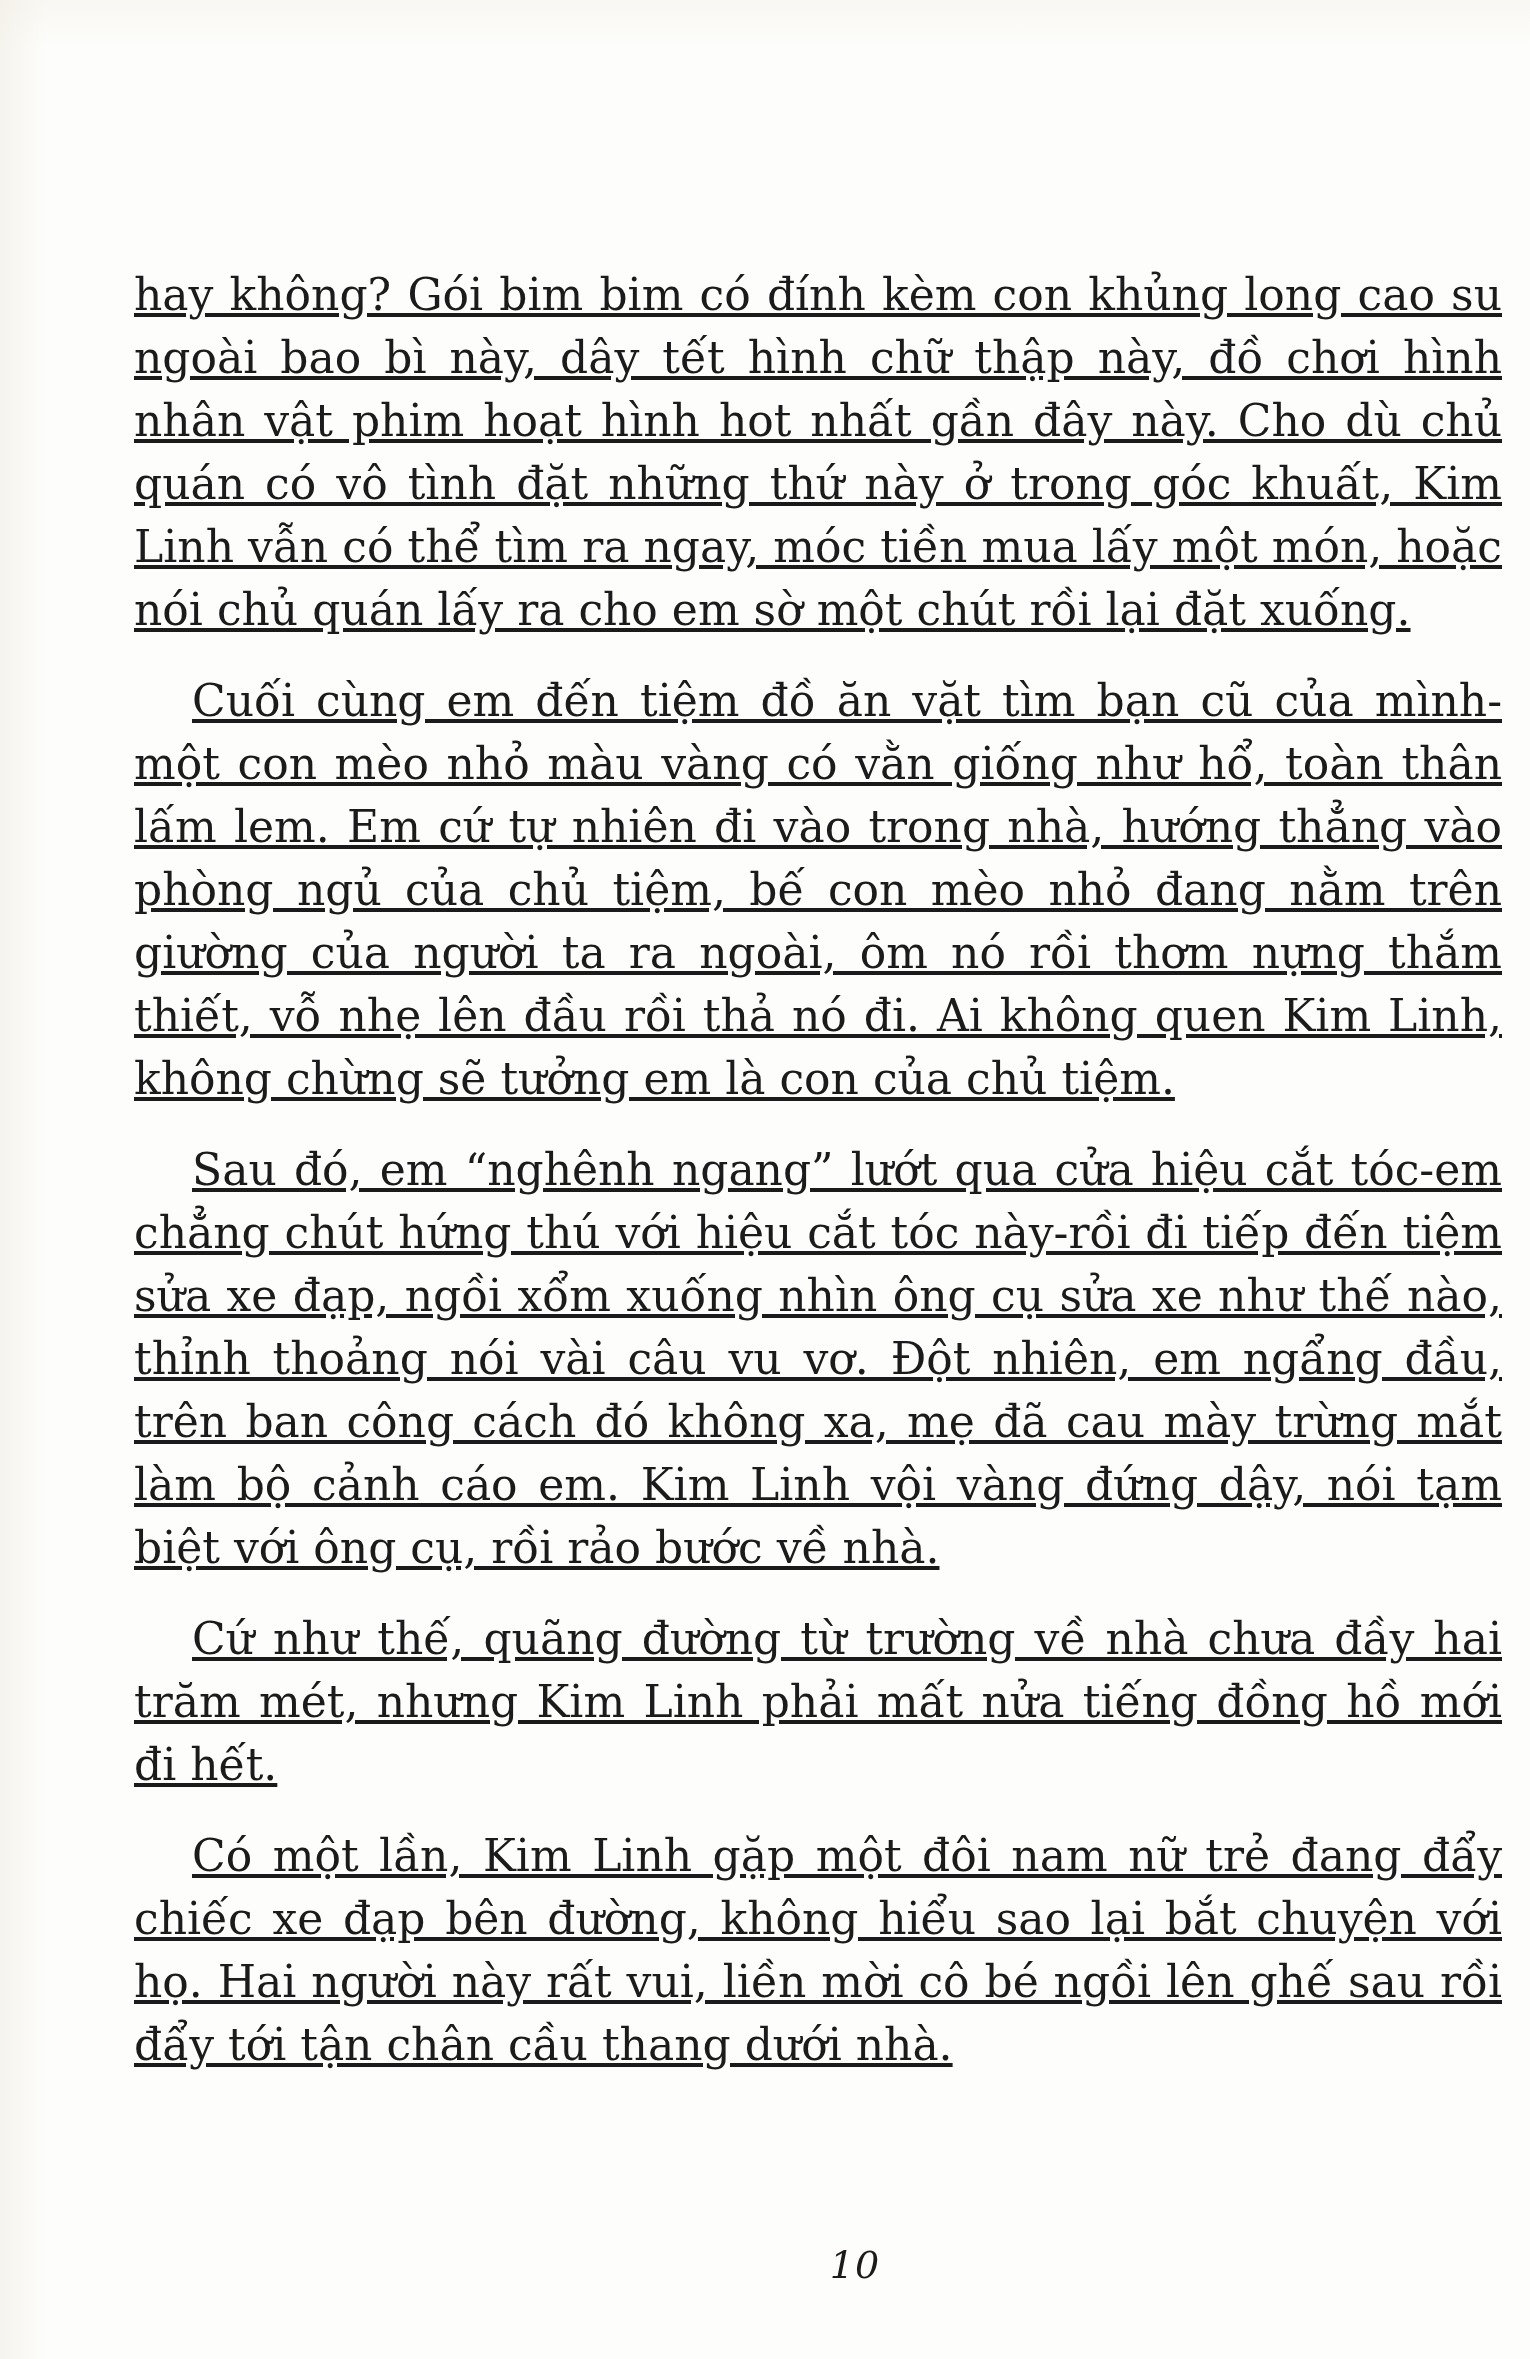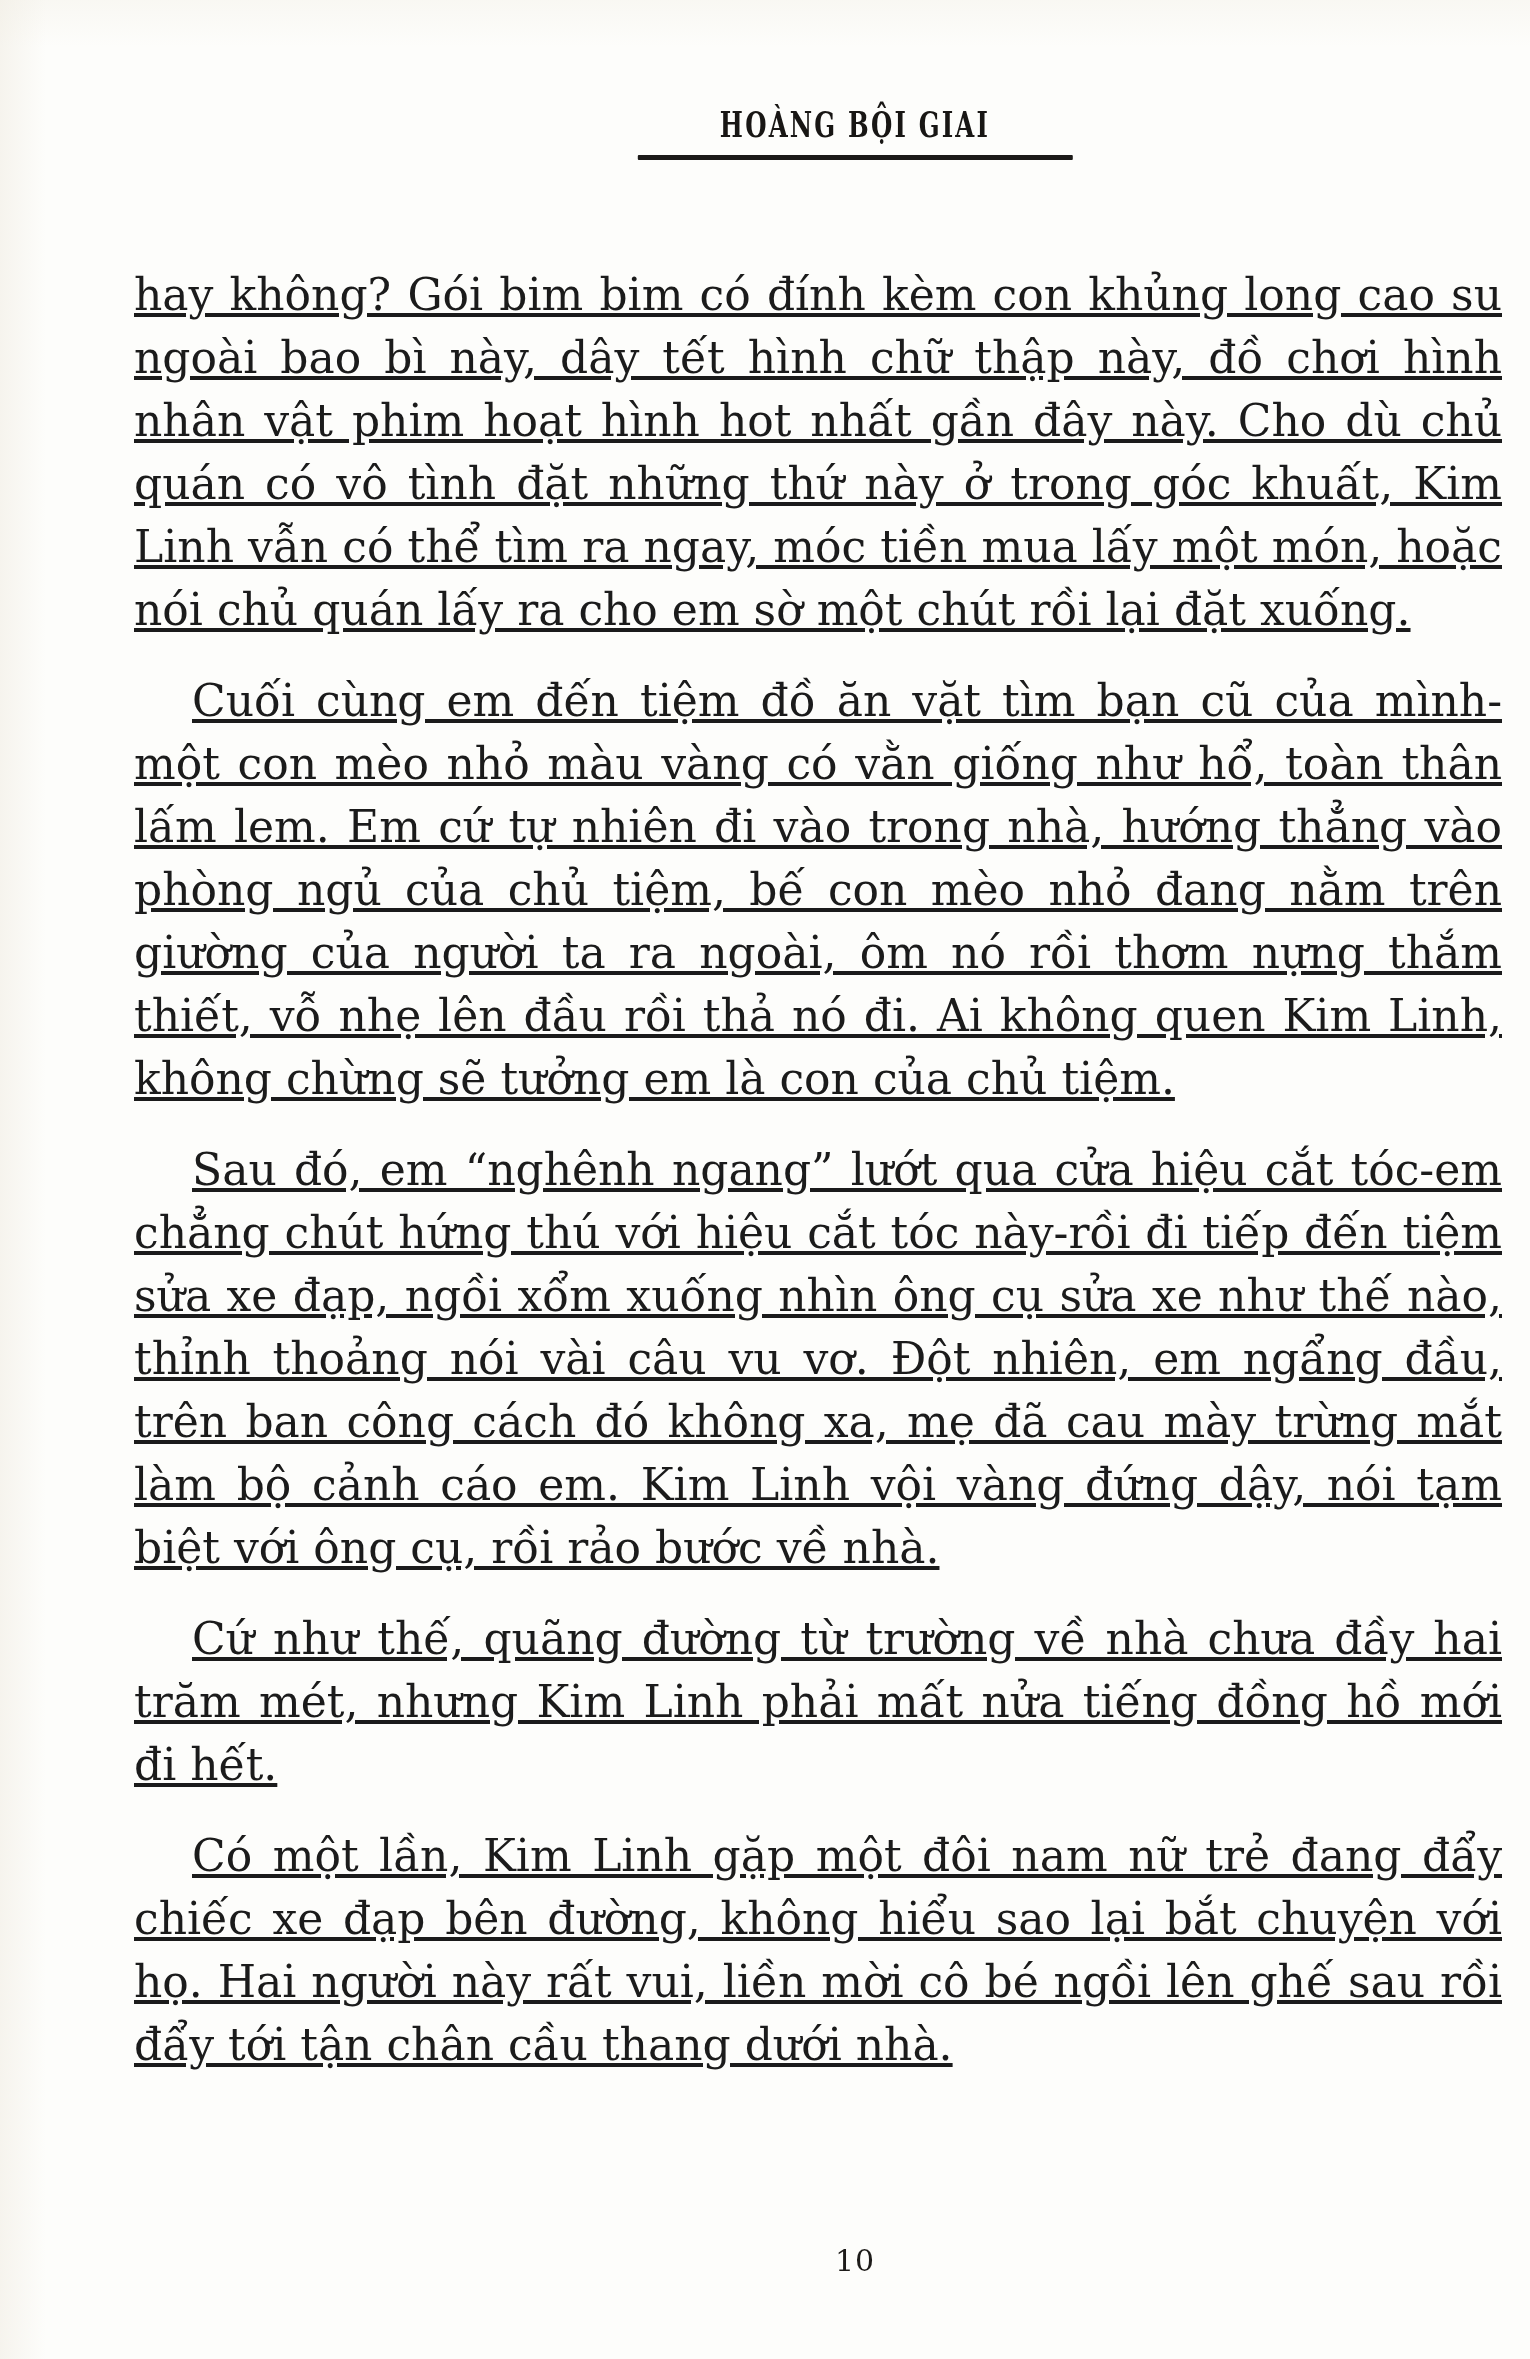--- a/index.html
+++ b/index.html
@@ -68,34 +68,31 @@
     text-decoration: underline;
   }
   .body-text p.no-indent {
     text-indent: 0;
   }
   .page-number {
     position: absolute;
     top: 2243px;
     left: 855px;
     transform: translateX(-50%);
-    font-size: 30px;
+    font-size: 38px;
     letter-spacing: 1px;
     color: #1d1b19;
+    font-style: italic;
   }
 </style>
 </head>
 <body>
 
 <div class="page">
 
-  <div class="running-head">
-    <span class="head-title">HOÀNG BỘI GIAI</span>
-    <div class="head-rule"></div>
-  </div>
 
   <div class="body-text">
     <p class="no-indent">hay không? Gói bim bim có đính kèm con khủng long cao su ngoài bao bì này, dây tết hình chữ thập này, đồ chơi hình nhân vật phim hoạt hình hot nhất gần đây này. Cho dù chủ quán có vô tình đặt những thứ này ở trong góc khuất, Kim Linh vẫn có thể tìm ra ngay, móc tiền mua lấy một món, hoặc nói chủ quán lấy ra cho em sờ một chút rồi lại đặt xuống.</p>
     <p>Cuối cùng em đến tiệm đồ ăn vặt tìm bạn cũ của mình-một con mèo nhỏ màu vàng có vằn giống như hổ, toàn thân lấm lem. Em cứ tự nhiên đi vào trong nhà, hướng thẳng vào phòng ngủ của chủ tiệm, bế con mèo nhỏ đang nằm trên giường của người ta ra ngoài, ôm nó rồi thơm nựng thắm thiết, vỗ nhẹ lên đầu rồi thả nó đi. Ai không quen Kim Linh, không chừng sẽ tưởng em là con của chủ tiệm.</p>
     <p>Sau đó, em “nghênh ngang” lướt qua cửa hiệu cắt tóc-em chẳng chút hứng thú với hiệu cắt tóc này-rồi đi tiếp đến tiệm sửa xe đạp, ngồi xổm xuống nhìn ông cụ sửa xe như thế nào, thỉnh thoảng nói vài câu vu vơ. Đột nhiên, em ngẩng đầu, trên ban công cách đó không xa, mẹ đã cau mày trừng mắt làm bộ cảnh cáo em. Kim Linh vội vàng đứng dậy, nói tạm biệt với ông cụ, rồi rảo bước về nhà.</p>
     <p>Cứ như thế, quãng đường từ trường về nhà chưa đầy hai trăm mét, nhưng Kim Linh phải mất nửa tiếng đồng hồ mới đi hết.</p>
     <p>Có một lần, Kim Linh gặp một đôi nam nữ trẻ đang đẩy chiếc xe đạp bên đường, không hiểu sao lại bắt chuyện với họ. Hai người này rất vui, liền mời cô bé ngồi lên ghế sau rồi đẩy tới tận chân cầu thang dưới nhà.</p>
   </div>
 
   <div class="page-number">10</div>

